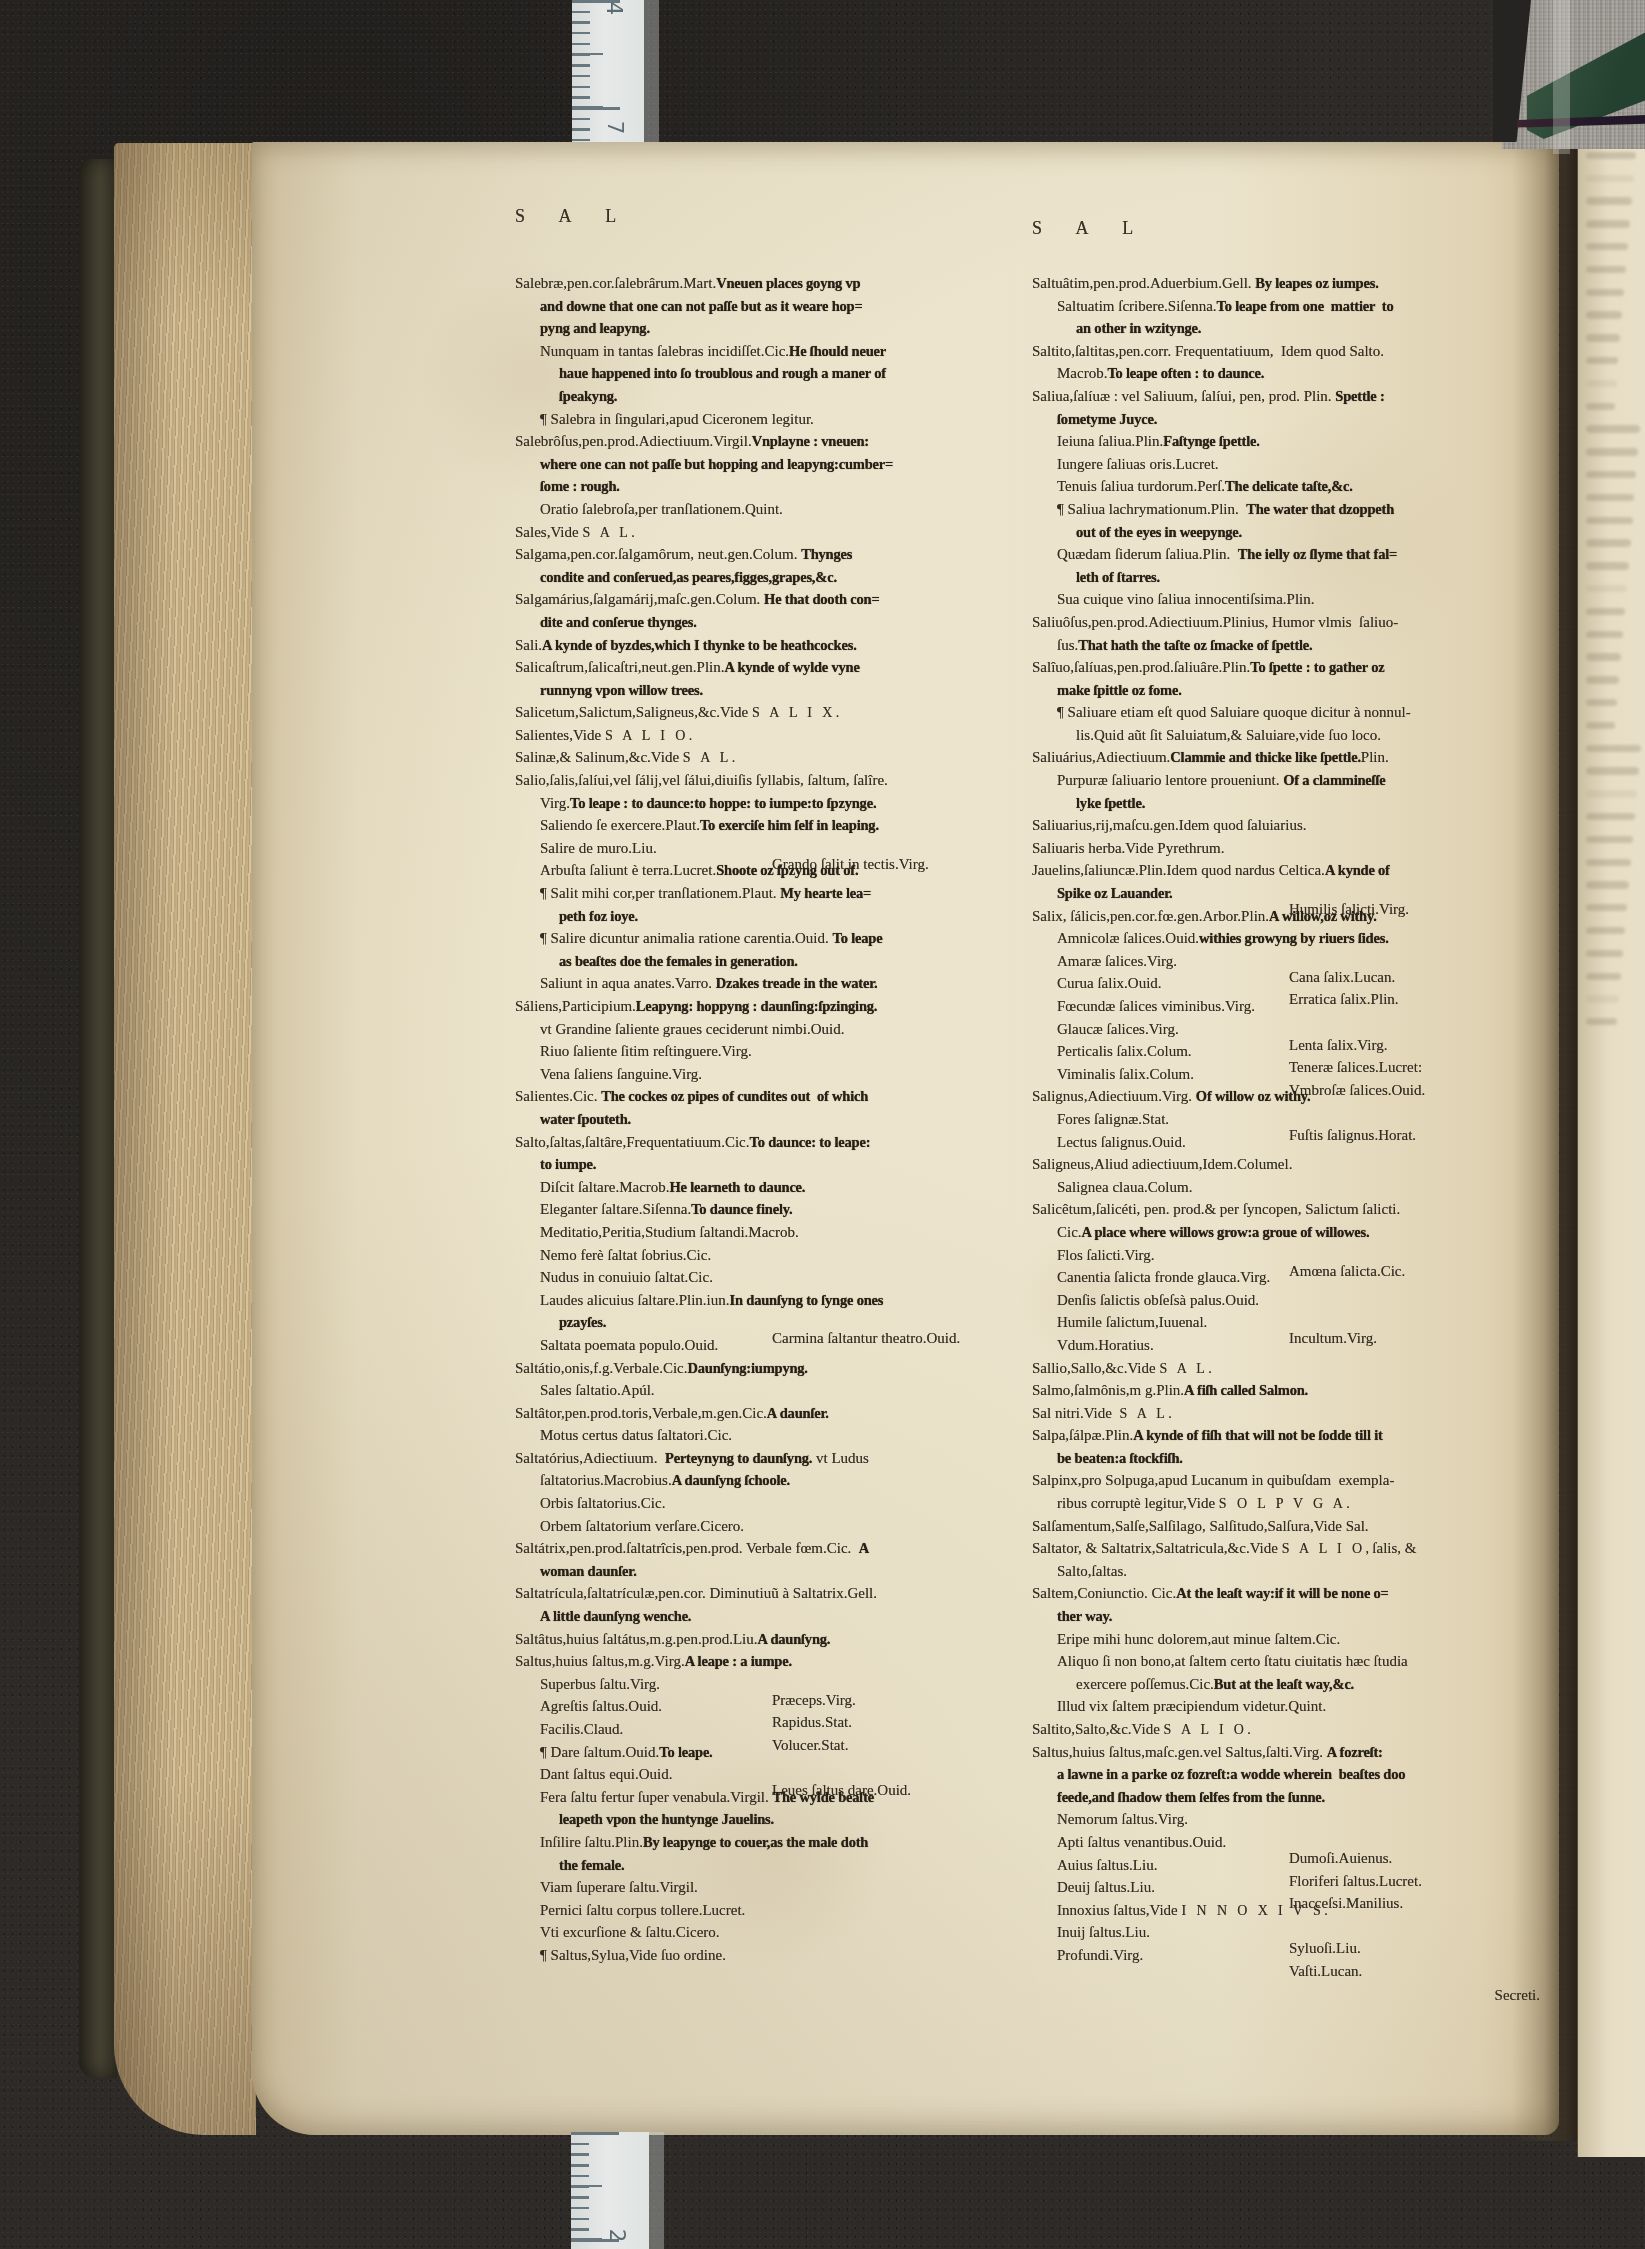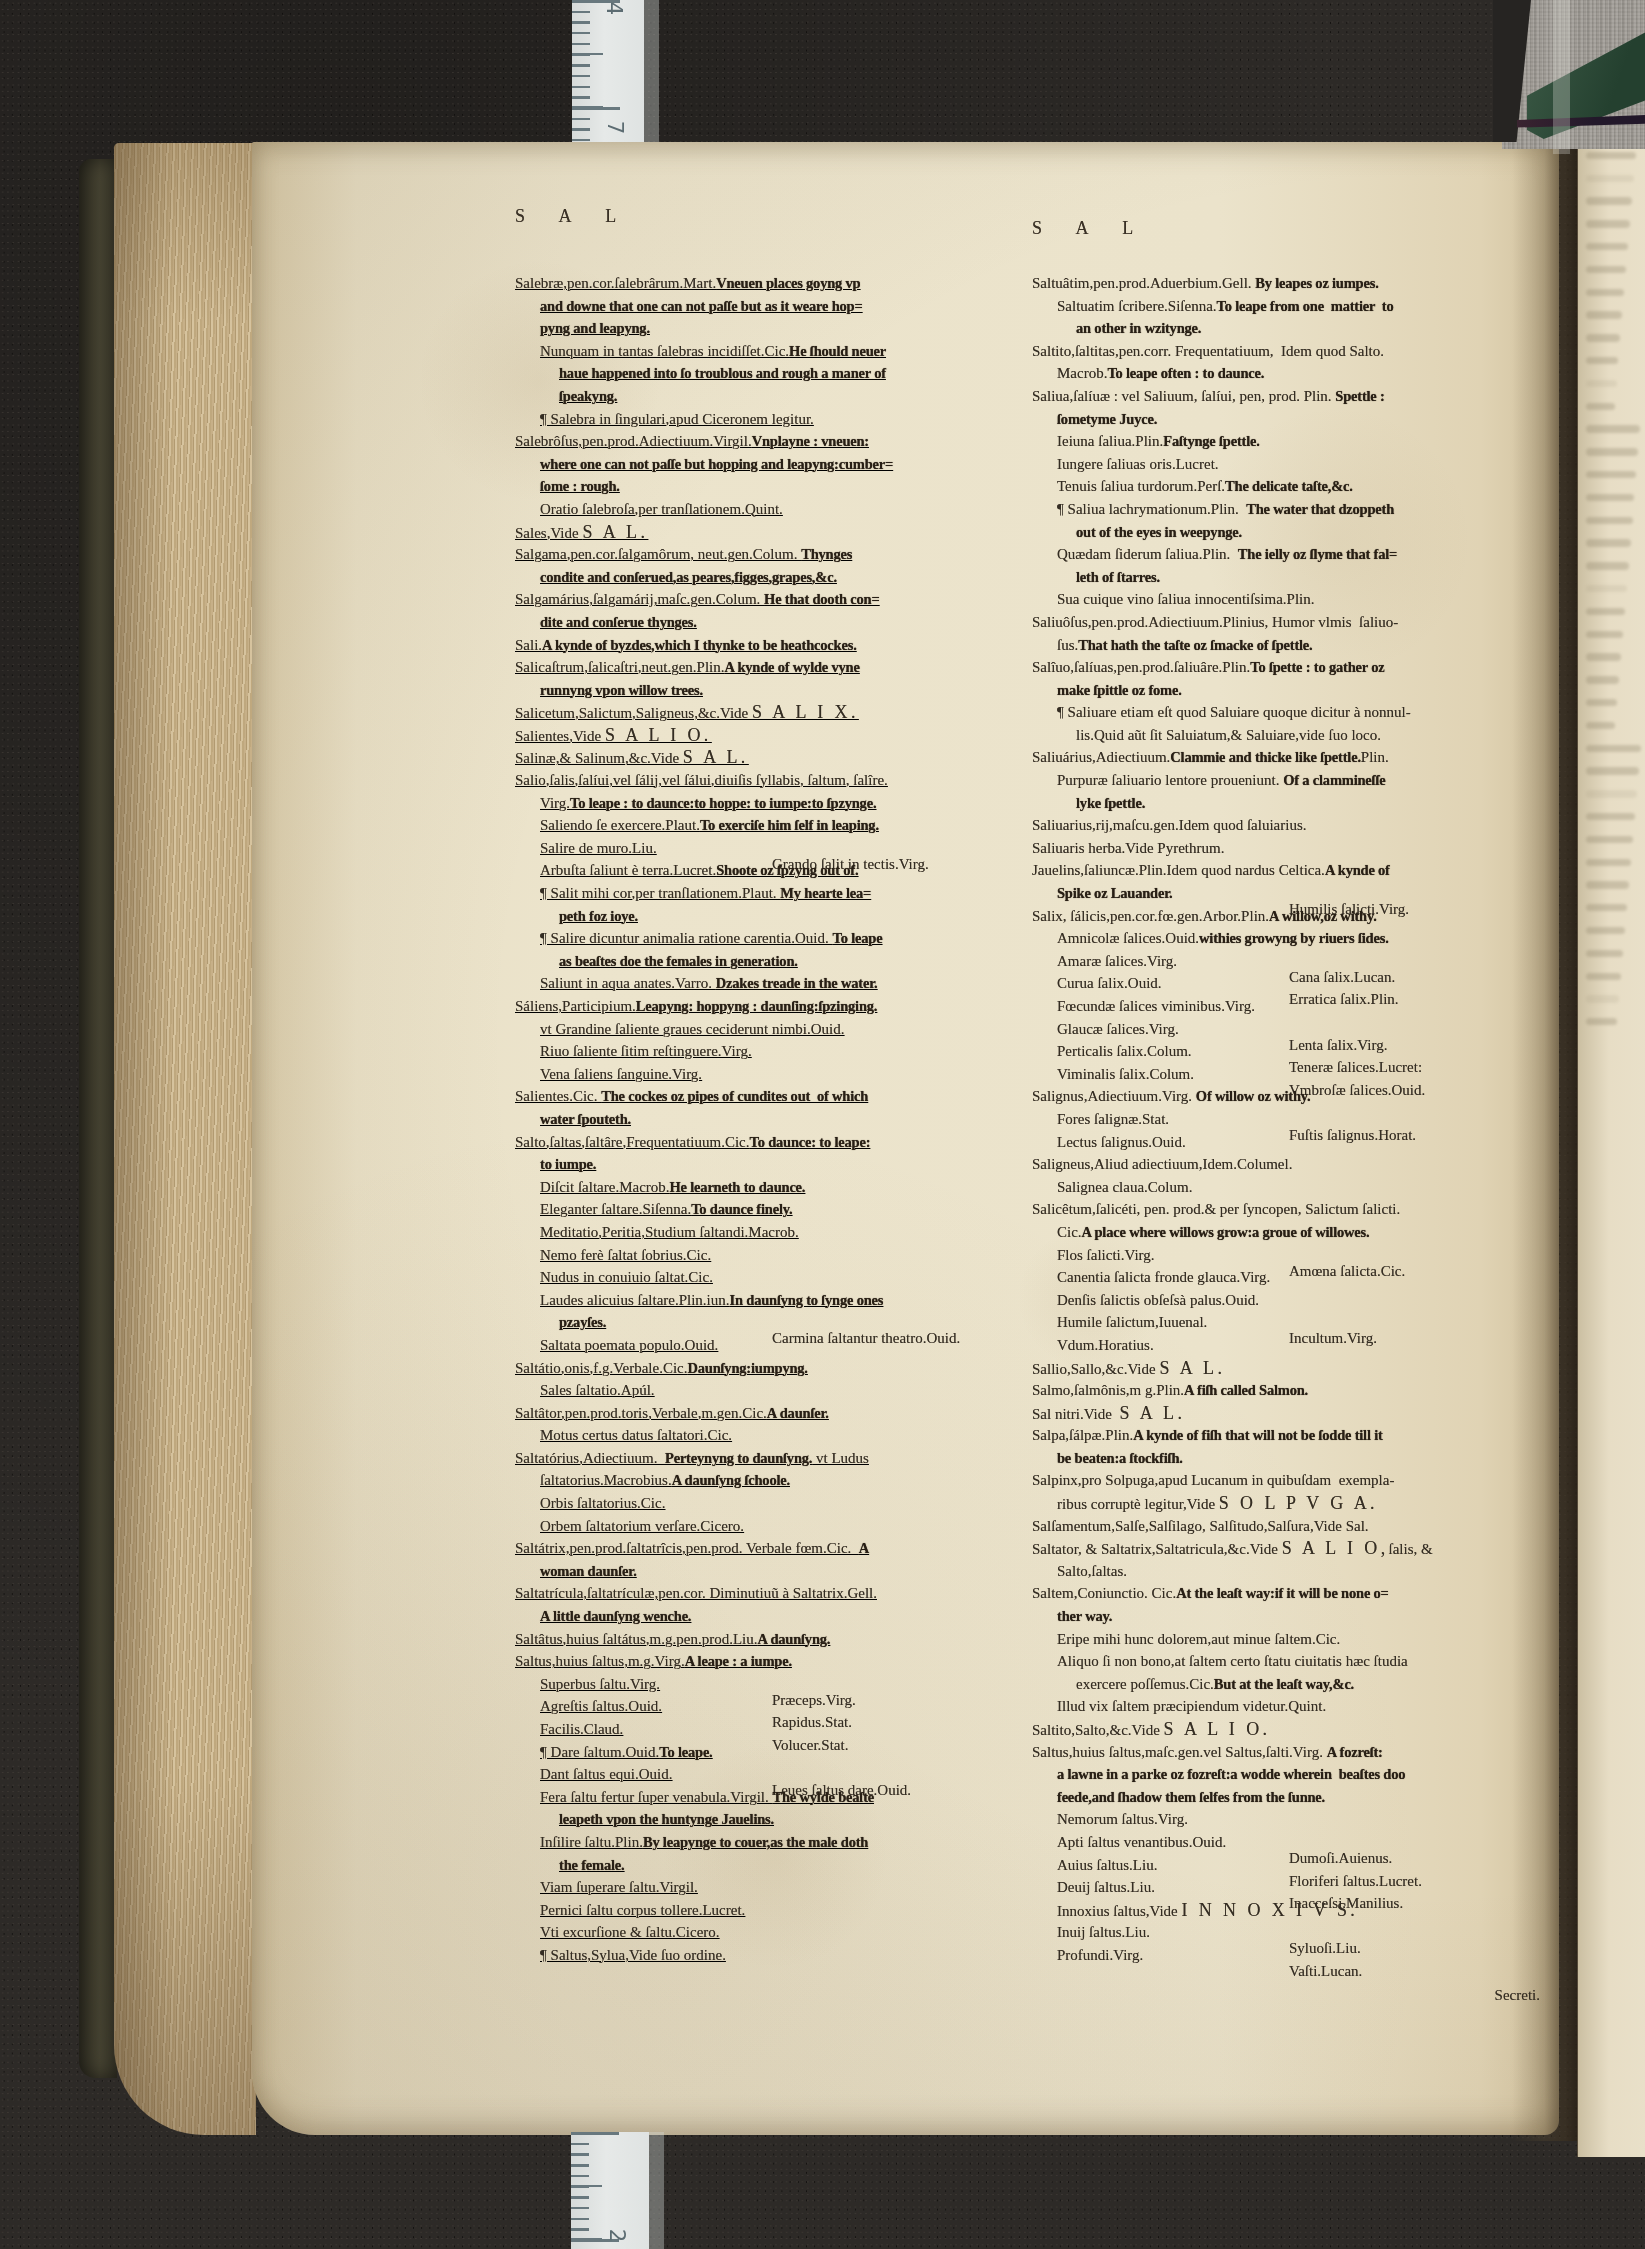--- a/index.html
+++ b/index.html
@@ -67,30 +67,30 @@
   #ruler-bottom{left:571px;top:2132px;width:78px;height:118px;}
   .ruler .num{position:absolute;transform:rotate(90deg);
     font-family:"DejaVu Sans",sans-serif;font-size:21.3px;color:#5c6c72;}
 
   
   .running-title{position:absolute;font-size:18px;color:#3a3126;
     letter-spacing:6.8px;word-spacing:16.5px;text-shadow:0 0 0.5px rgba(52,42,30,.6);}
   #rt-left{left:515px;width:502px;top:206px;}
   #rt-right{left:1032px;width:504px;top:218px;}
   .col{position:absolute;top:272px;}
-  #col-left{left:515px;width:502px;text-decoration:underline;}
+  #col-left{left:515px;width:502px;}
   #col-right{left:1032px;width:504px;}
   .line{position:relative;height:22.6px;line-height:22.6px;white-space:pre;}
   .i0{padding-left:0;}
   .i1{padding-left:25px;}
   .i2{padding-left:44px;}
   .seg-r{font-size:15px;color:#342d23;text-shadow:0 0 0.5px rgba(58,46,32,.55);}
   .seg-b{font-size:14.5px;font-weight:700;color:#281f15;letter-spacing:-0.2px;
     text-shadow:0 0 0.8px rgba(32,22,12,.85);}
-  .seg-c{font-size:18px;color:#342d23;letter-spacing:3.4px;text-shadow:0 0 0.5px rgba(58,46,32,.55);text-align:center;}
+  .seg-c{font-size:14px;color:#342d23;letter-spacing:3.4px;text-shadow:0 0 0.5px rgba(58,46,32,.55);text-align:center;}
   .col2{position:absolute;left:257px;top:16px;}
   #catchword{position:absolute;left:1032px;width:508px;top:1987px;text-align:right;
     font-size:15px;color:#342d23;text-shadow:0 0 0.5px rgba(58,46,32,.55);}
 
   
   .ghost-line{height:7.3px;margin:15.5px 4.8px 0 7.8px;background:#857a60;
     opacity:.30;filter:blur(1.5px);border-radius:3.9px;}
 
   
   .stains{position:absolute;left:252px;top:142px;width:1307px;height:1993px;pointer-events:none;

